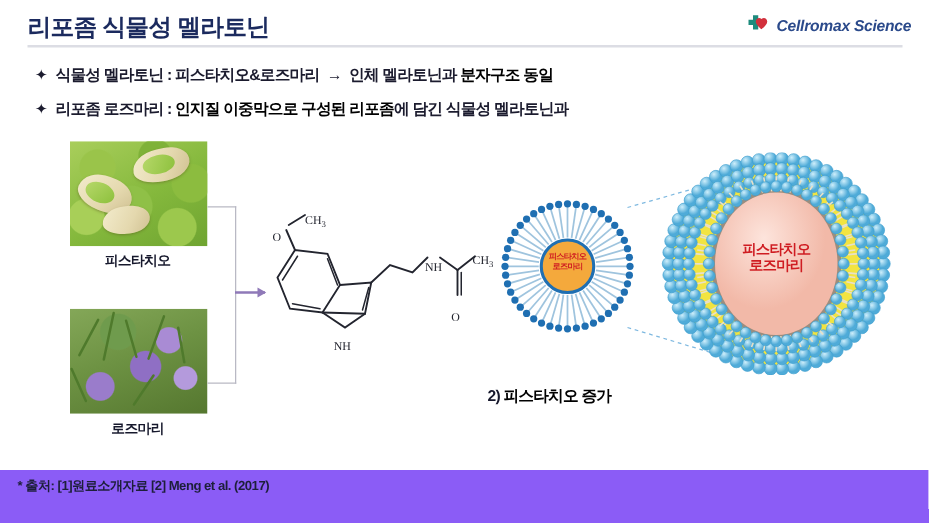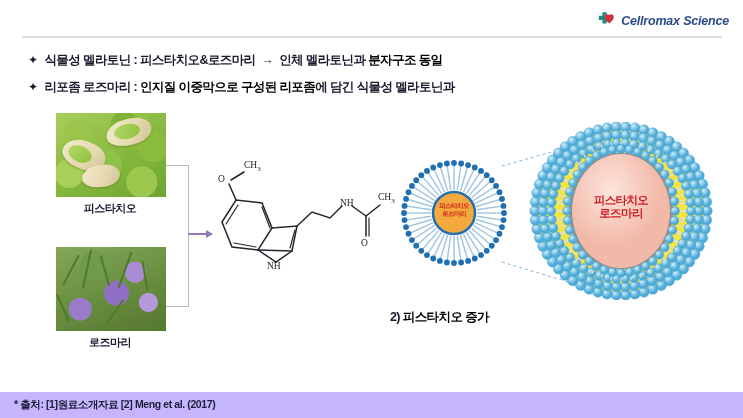--- a/index.html
+++ b/index.html
@@ -185,20 +185,21 @@
     left: 200px;
     top: 150px;
     width: 190px;
     height: 140px;
   }
   .mol-label {
     position: absolute;
     font-size: 9.5px;
     color: #23252f;
     font-family: "Liberation Serif", serif;
+    margin-top: 12px;
   }
   .mol-label sub { font-size: 7px; }
 
   
   #lipo-small {
     position: absolute;
     left: 398px;
     top: 157px;
     width: 112px;
     height: 112px;
@@ -244,39 +245,40 @@
     line-height: 22px;
     white-space: nowrap;
   }
 
   
   #footer-bar {
     position: absolute;
     left: 0;
     bottom: 0;
     width: 743px;
-    height: 26px;
-    background: #c4b5fd;
+    height: 42px;
+    background: #8b5cf6;
   }
   #footer-text {
     position: absolute;
     left: 14px;
     top: 6px;
     font-size: 10.5px;
     font-weight: bold;
     color: #1d1f3a;
     letter-spacing: -0.4px;
     white-space: nowrap;
   }
 </style>
 </head>
 <body>
 
 <div id="slide">
 
+  <div id="slide-title">리포좀 식물성 멜라토닌</div>
 
   <div id="logo-block">
     <div id="logo-mark">
       <svg viewBox="0 0 20 19" width="20" height="19" aria-hidden="true">
         <path d="M6.4 1.2h4.2v3.5h3.6v4.2h-3.6v3.6H6.4V8.9H2.8V4.7h3.6z" fill="#1d8b7d"></path>
         <path d="M13.2 4.1c1.9-1.7 4.6-0.3 4.6 2.1 0 2.3-2.4 4.4-4.6 6.2-2.2-1.8-4.6-3.9-4.6-6.2 0-2.4 2.7-3.8 4.6-2.1z" fill="#d2303c"></path>
       </svg>
     </div>
     <div id="logo-text">Cellromax Science</div>
   </div>

